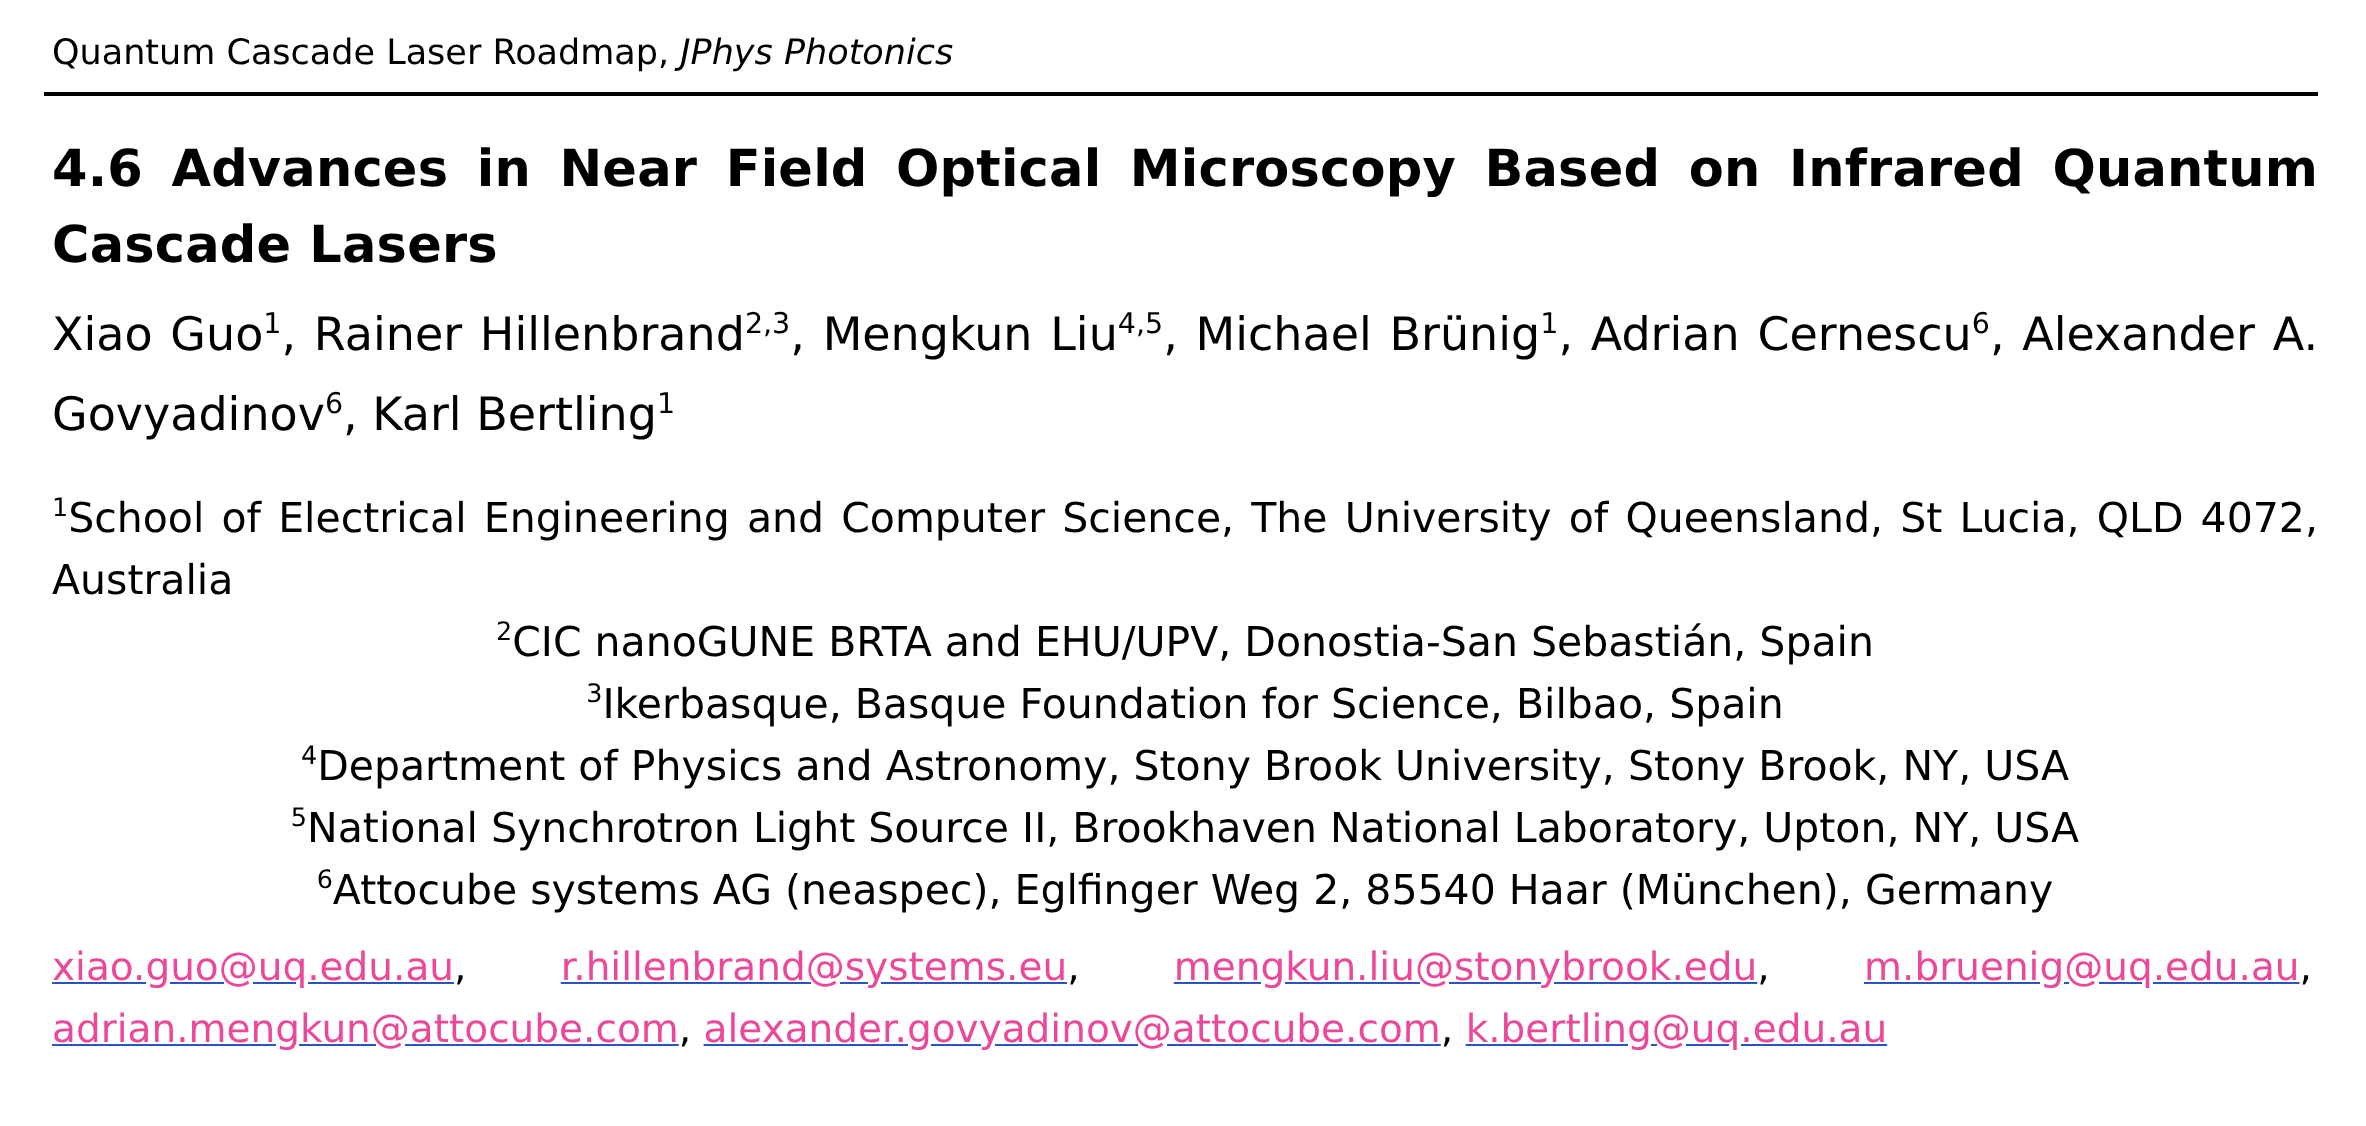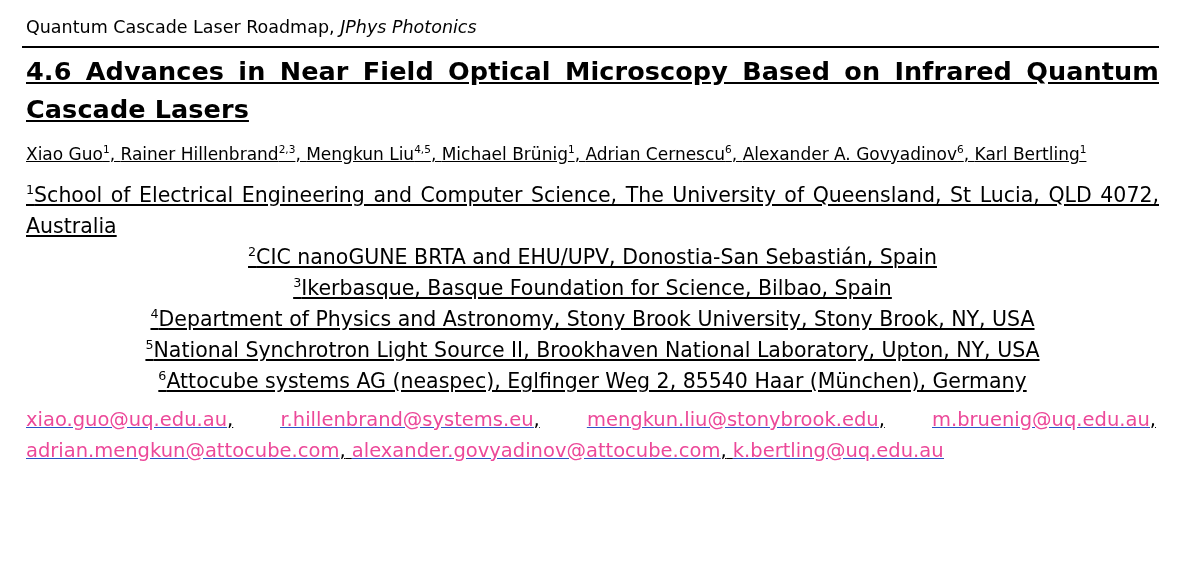--- a/index.html
+++ b/index.html
@@ -36,36 +36,35 @@
     position: absolute;
     left: 22px;
     top: 46px;
     width: 1137px;
     height: 2px;
     background: #000000;
   }
   .content {
     position: absolute;
     left: 26px;
-    top: 52px;
+    top: 66px;
     width: 1133px;
-    text-decoration: underline;
   }
   h1.section-title {
     margin: 0;
     font-size: 25.5px;
     line-height: 38px;
     font-weight: bold;
     text-align: justify;
     text-align-last: left;
     letter-spacing: 0.1px;
   }
   .authors {
-    margin: 6px 0 6px 0;
-    font-size: 17px;
+    margin: 6px 0 16px 0;
+    font-size: 23px;
     line-height: 40px;
     text-align: justify;
     text-align-last: left;
   }
   .affil {
     margin: 0;
     font-size: 20.5px;
     line-height: 31px;
     text-align: center;
   }

